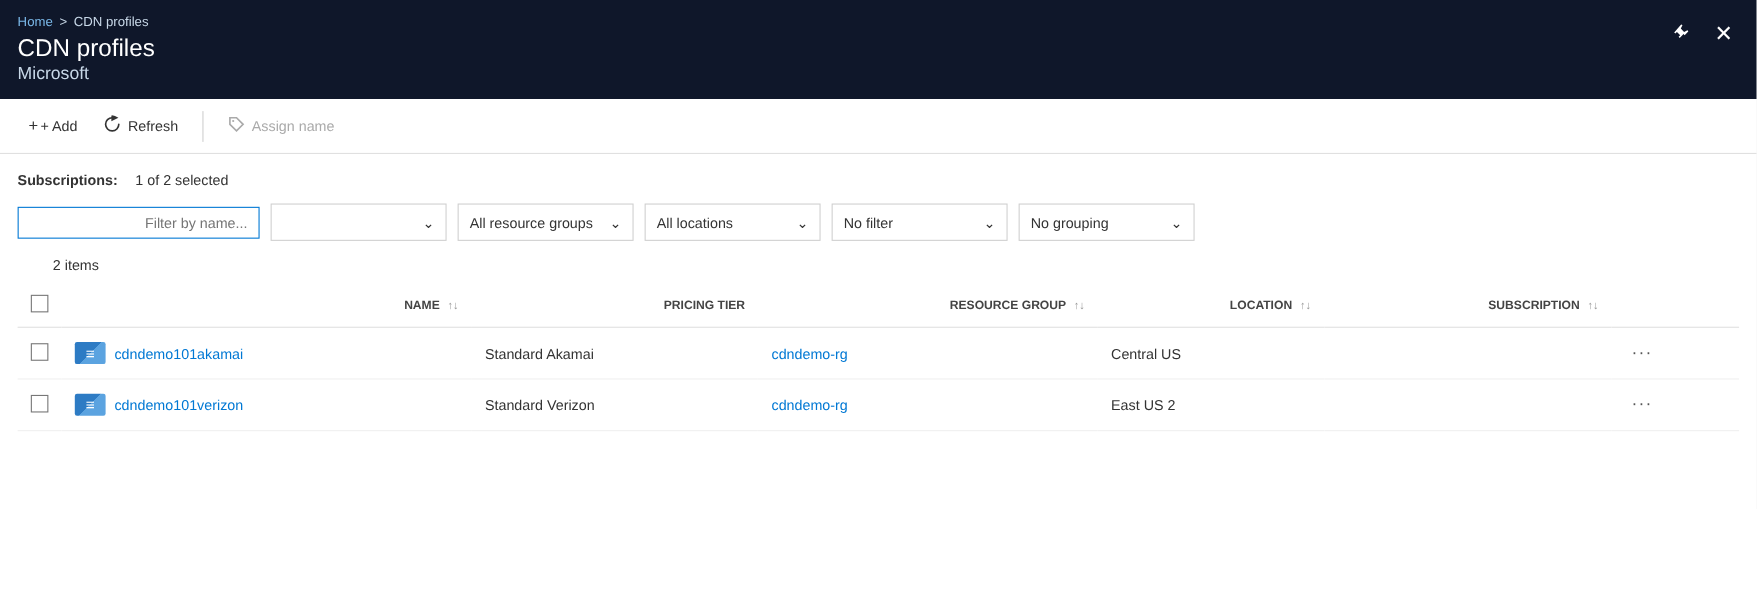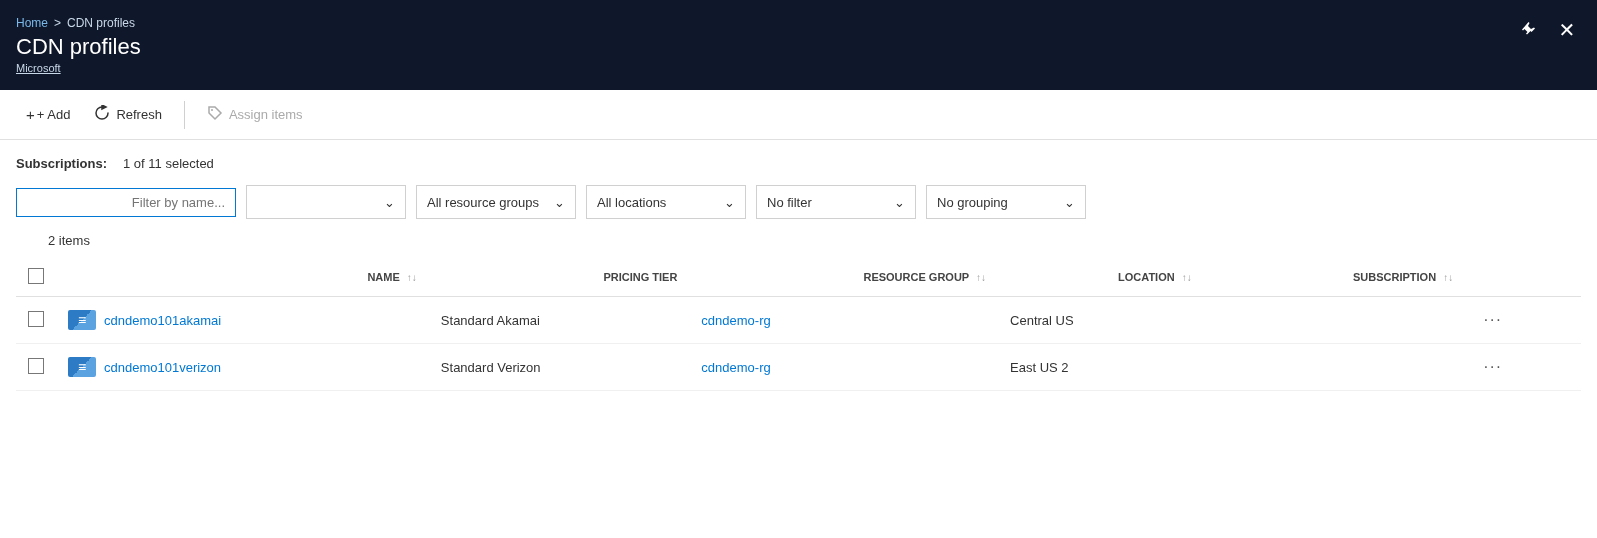--- a/index.html
+++ b/index.html
@@ -19,21 +19,21 @@
     .breadcrumb {
       font-size: 12px;
       color: #c8d8e8;
       margin-bottom: 4px;
       display: flex;
       align-items: center;
       gap: 6px;
     }
     .breadcrumb a { color: #7ab8e8; text-decoration: none; }
     .page-title { font-size: 22px; font-weight: 300; color: white; }
-    .page-subtitle { font-size: 11px; color: #c8d8e8; margin-top: 2px; text-decoration: underline; }
+    .page-subtitle { font-size: 16px; color: #c8d8e8; margin-top: 2px; }
     .header-actions {
       position: absolute;
       right: 16px;
       top: 16px;
       display: flex;
       gap: 12px;
     }
     .header-icon-btn {
       background: none;
       border: none;
@@ -246,29 +246,29 @@
     <span>Refresh</span>
   </button>
   <div class="toolbar-divider"></div>
   <button class="toolbar-btn disabled">
     <span class="icon">
       <svg width="16" height="16" viewBox="0 0 16 16" fill="none">
         <path d="M2 2h6l6 6-6 6-6-6V2z" stroke="#aaa" stroke-width="1.5" fill="none"></path>
         <circle cx="5" cy="5" r="1" fill="#aaa"></circle>
       </svg>
     </span>
-    <span style="color:#aaa;">Assign items</span>
+    <span style="color:#aaa;">Assign name</span>
   </button>
 </div>
 
 <div class="content">
 
   <div class="subscriptions-bar">
     <span class="subscriptions-label">Subscriptions:</span>
-    <span class="subscriptions-value">1 of 11 selected</span>
+    <span class="subscriptions-value">1 of 2 selected</span>
   </div>
 
   <div class="filters-row">
     <input type="text" class="filter-input" placeholder="Filter by name..." style="">
 
     <button class="filter-select-btn narrow">
       <span></span>
       <span class="chevron">⌄</span>
     </button>
 

